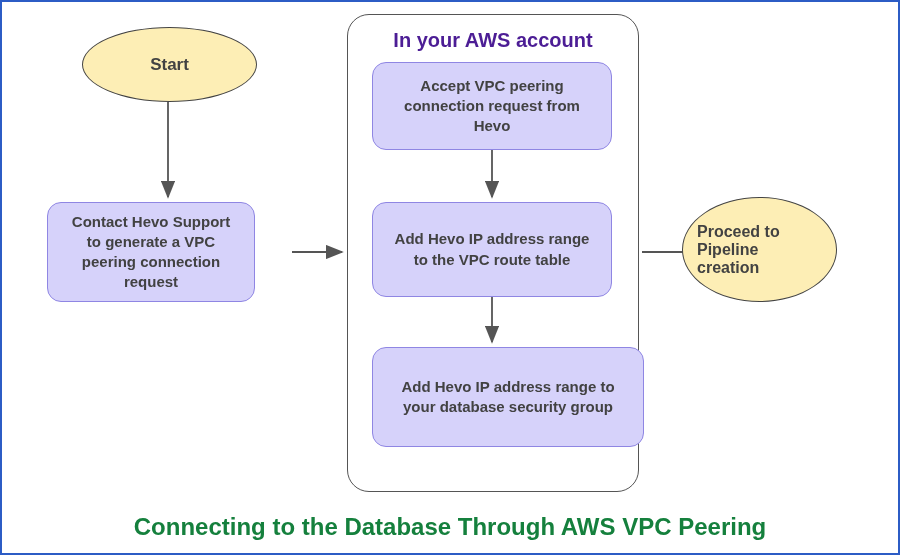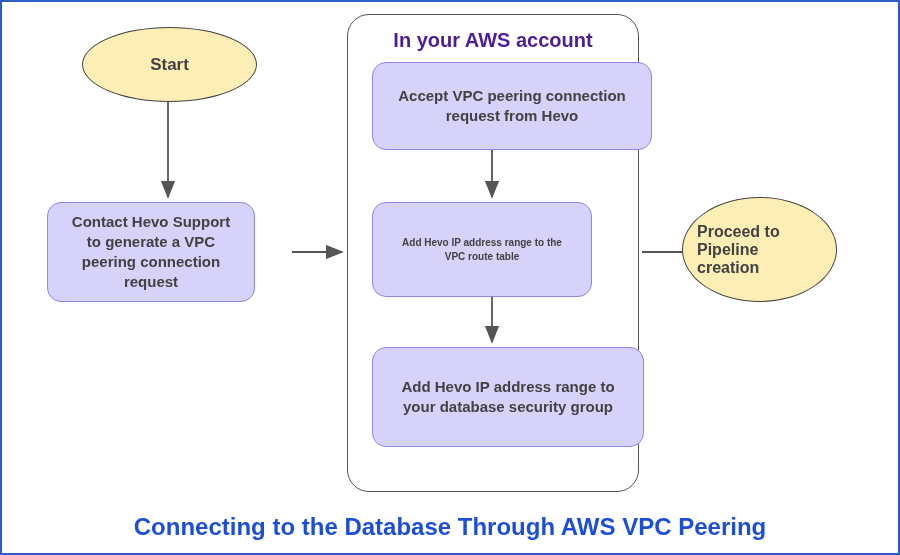--- a/index.html
+++ b/index.html
@@ -52,21 +52,21 @@
     font-weight: 700;
     font-size: 20px;
     color: #4c1d95;
     text-align: center;
     width: 100%;
   }
   .caption {
     position: absolute;
     font-weight: 800;
     font-size: 24px;
-    color: #1d4ed8;
+    color: #15803d;
     text-align: center;
     width: 100%;
   }
   svg.arrows {
     position: absolute;
     left: 0; top: 0;
     width: 900px; height: 555px;
     pointer-events: none;
   }
 </style>
@@ -98,25 +98,25 @@
   </div>
 
   <div class="box" style="left:45px; top:200px; width:208px; height:100px; font-size:15px;">
     <span>Contact Hevo Support to generate a VPC peering connection request</span>
   </div>
 
   <div class="aws-frame" style="left:345px; top:12px; width:292px; height:478px;">
     <div class="aws-title" style="top:14px;">In your AWS account</div>
   </div>
 
-  <div class="box" style="left:370px; top:60px; width:280px; height:88px; font-size:15px;">
+  <div class="box" style="left:370px; top:60px; width:240px; height:88px; font-size:15px;">
     <span>Accept VPC peering connection request from Hevo</span>
   </div>
 
-  <div class="box" style="left:370px; top:200px; width:220px; height:95px; font-size:10px;">
+  <div class="box" style="left:370px; top:200px; width:240px; height:95px; font-size:15px;">
     <span>Add Hevo IP address range to the VPC route table</span>
   </div>
 
   <div class="box" style="left:370px; top:345px; width:272px; height:100px; font-size:15px;">
     <span>Add Hevo IP address range to your database security group</span>
   </div>
 
   <div class="ellipse" style="left:680px; top:195px; width:155px; height:105px; font-size:16px;">
     <span>Proceed to Pipeline creation</span>
   </div>

